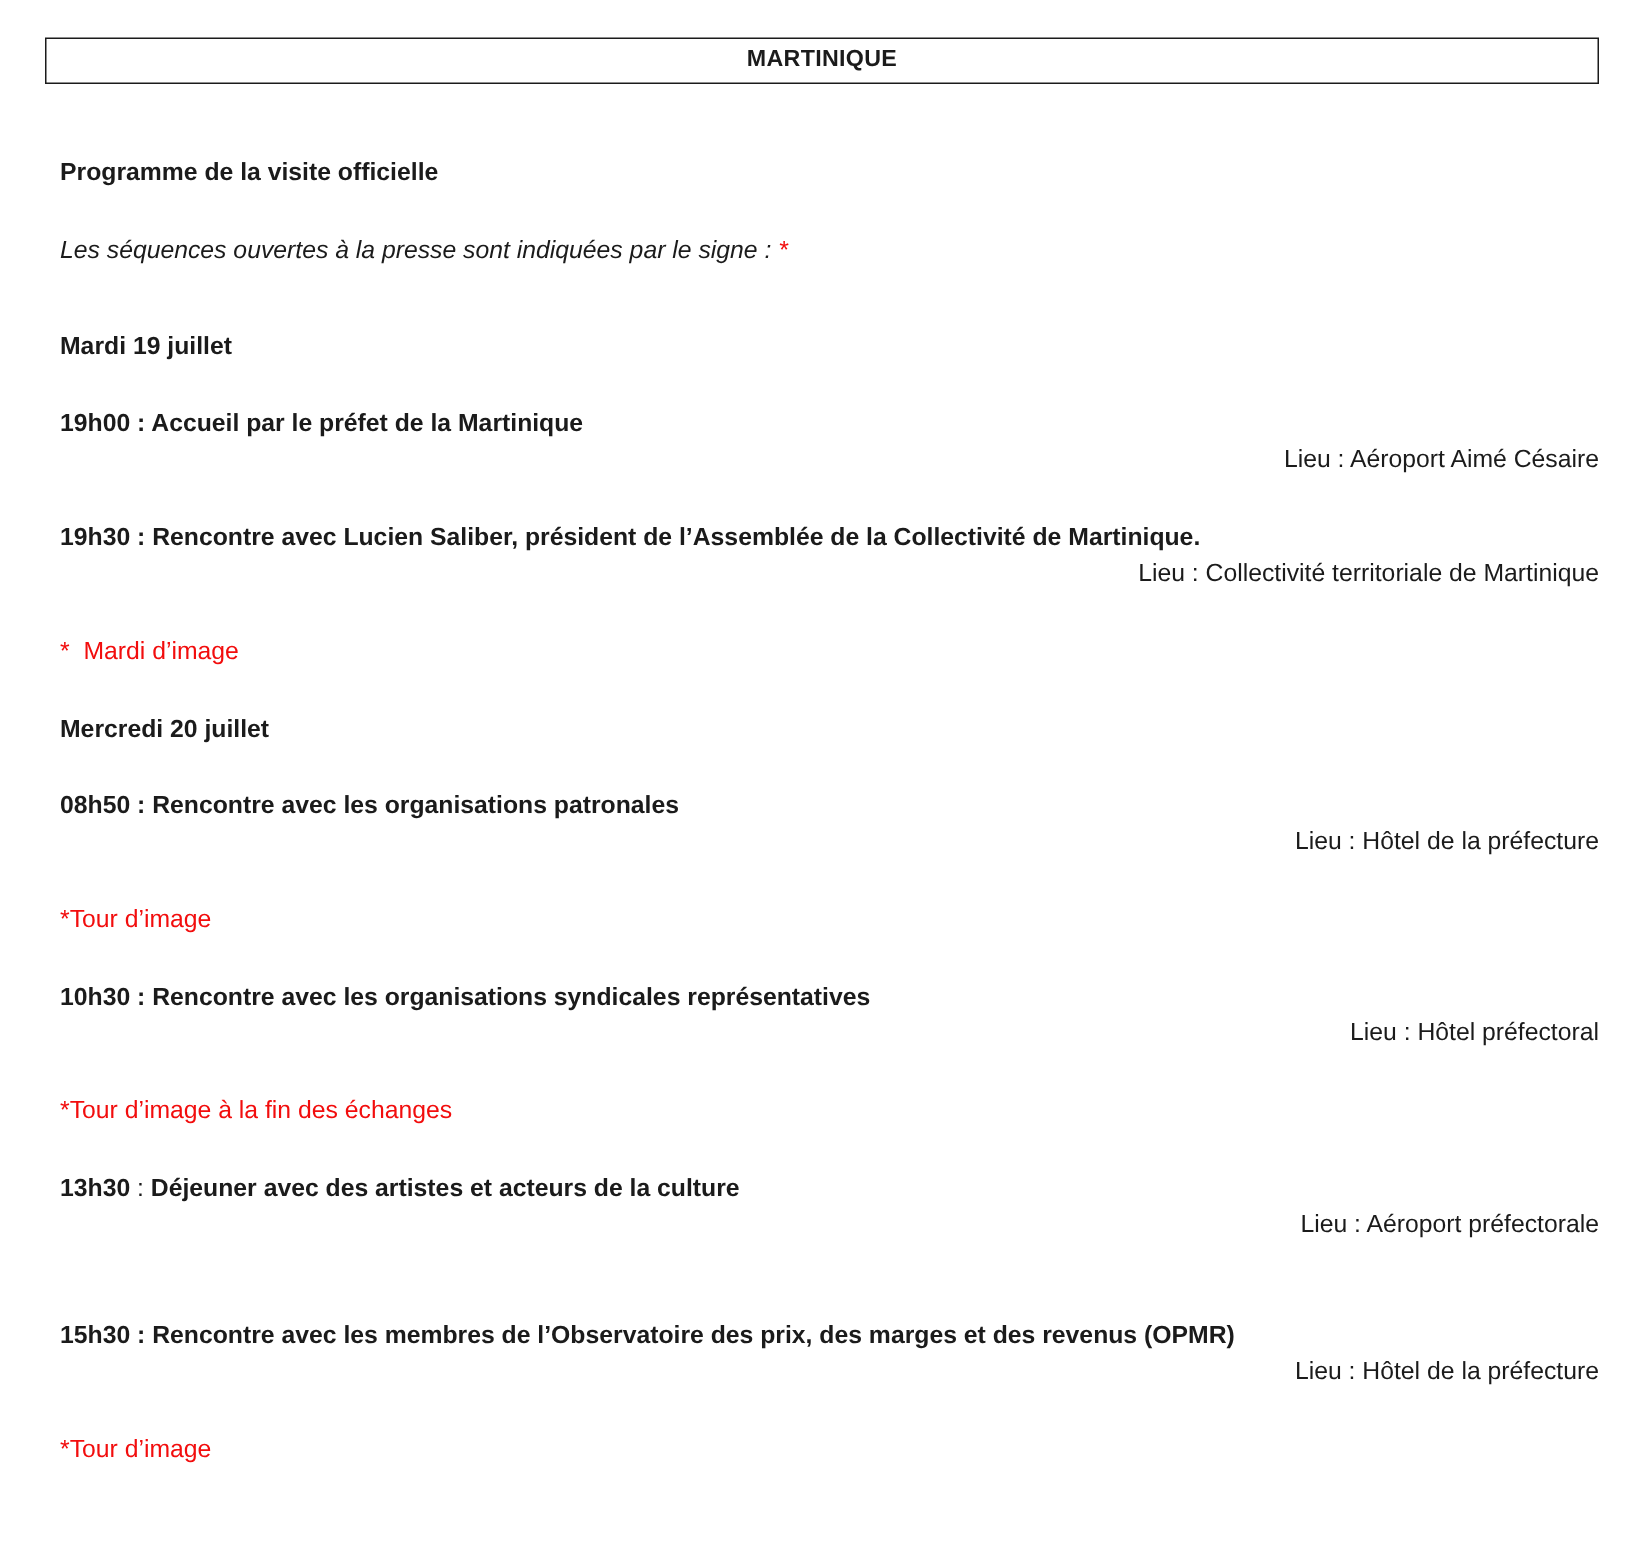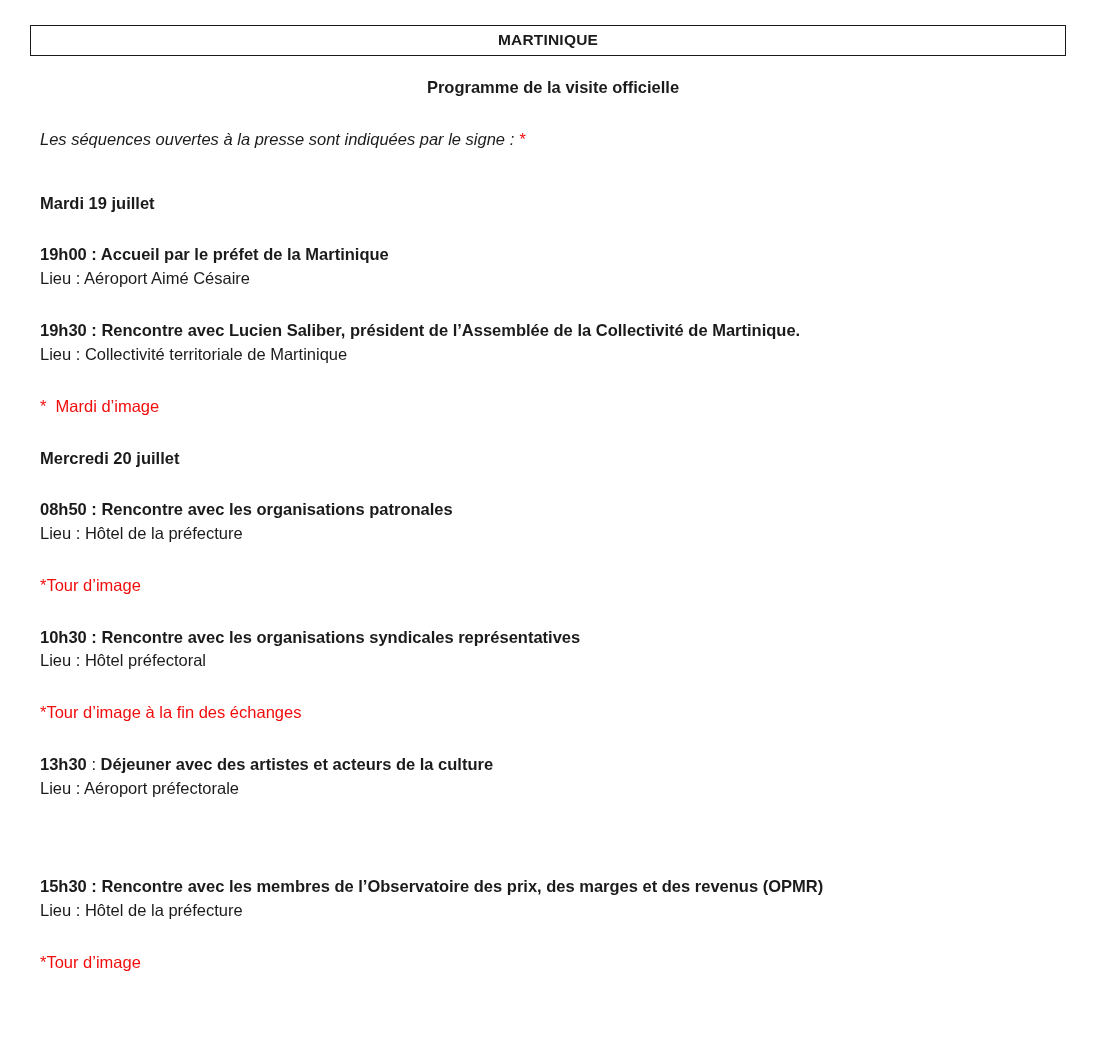--- a/index.html
+++ b/index.html
@@ -15,61 +15,61 @@
     font-size: 16.5px;
     line-height: 1.45;
     color: #1b1b1b;
     padding: 25px 34px 40px 40px;
   }
   .title-box {
     border: 1.6px solid #1b1b1b;
     text-align: center;
     font-weight: bold;
     padding: 3px 0 4px 0;
-    margin: 0 0 20px -10px;
+    margin: 0 0 48px -10px;
     font-size: 15.5px;
     letter-spacing: 0.2px;
   }
   .program-title {
     font-weight: bold;
     margin: 0 0 28px 0;
-    text-align: center;
   }
   .press-legend {
     margin: 0 0 40px 0;
     font-style: italic;
     white-space: pre-wrap;
   }
   .press-legend .star {
     color: var(--press-red, #f20d0d);
   }
   .day-heading {
     font-weight: bold;
     margin: 0 0 27px 0;
   }
   .event {
     margin: 0 0 28px 0;
   }
   .event.gap-large {
-    margin-top: 74px;
+    margin-top: 50px;
   }
   .event-title {
     font-weight: bold;
     margin: 0;
     white-space: pre-wrap;
   }
   .event-title .sep {
     font-weight: normal;
   }
   .event-title .bold {
     font-weight: bold;
   }
   .event-location {
     font-weight: normal;
     margin: 0;
+    text-align: right;
   }
   .press-note {
     color: var(--press-red, #f20d0d);
     margin: 0 0 28px 0;
     white-space: pre-wrap;
   }
 </style>
 </head>
 <body>
 

